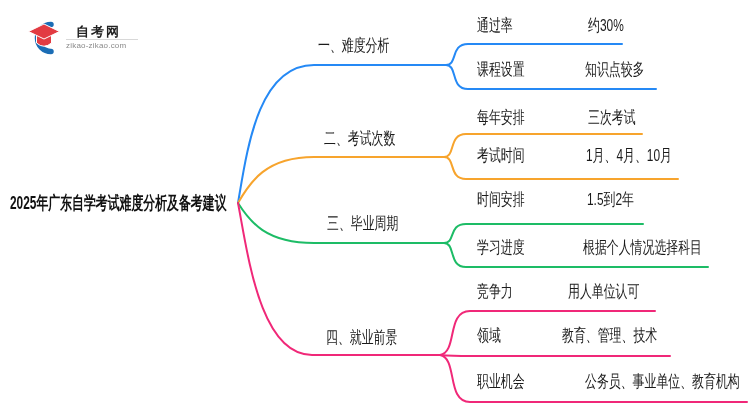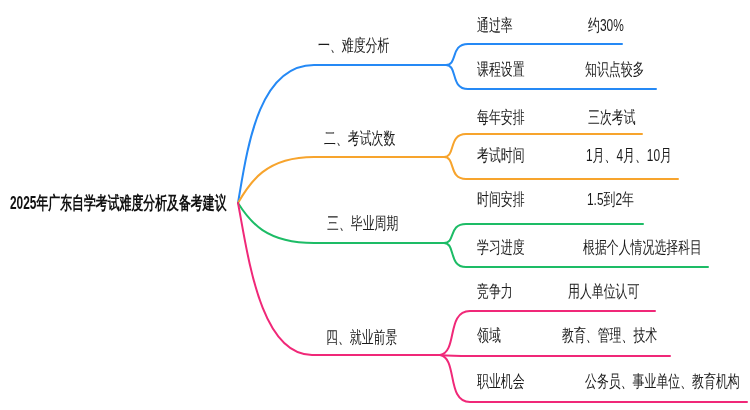--- a/index.html
+++ b/index.html
@@ -45,20 +45,30 @@
       <path d="M 444,243 C 456,243 448,224 466,224 H 643" stroke="#1dbc66"></path>
       <path d="M 444,243 C 456,243 448,267 466,267 H 708" stroke="#1dbc66"></path>
 
       <path d="M 238,203 C 248,255 260,355 312,355 H 440" stroke="#f02878"></path>
       <path d="M 440,355 C 458,352 446,311 470,311 H 655" stroke="#f02878"></path>
       <path d="M 440,355 C 452,356 458,356 470,356 H 670" stroke="#f02878"></path>
       <path d="M 440,355 C 458,358 446,402 470,402 H 747" stroke="#f02878"></path>
     </g>
   </svg>
 
+  <div class="logo">
+    <svg class="icon" viewBox="0 0 36 36">
+      <path d="M 25,4.5 A 13.5,13.5 0 1 0 25,31.5" fill="none" stroke="#1b6db5" stroke-width="5.5" stroke-linecap="round"></path>
+      <path d="M 10.5,14 L 10.5,23 Q 18,29.5 25.5,23 L 25.5,14 Z" fill="#e23b42" stroke="#ffffff" stroke-width="1"></path>
+      <path d="M 18,4 L 33.5,11.5 L 18,19 L 2.5,11.5 Z" fill="#e23b42" stroke="#ffffff" stroke-width="1"></path>
+    </svg>
+    <div class="brand">自考网</div>
+    <div class="rule"></div>
+    <div class="domain">zikao-zikao.com</div>
+  </div>
 
   <div class="root-title">2025年广东自学考试难度分析及备考建议</div>
 
   <div class="txt" style="left:318px;top:37px;">一、难度分析</div>
   <div class="txt" style="left:324px;top:130px;">二、考试次数</div>
   <div class="txt" style="left:327px;top:215px;">三、毕业周期</div>
   <div class="txt" style="left:326px;top:329px;">四、就业前景</div>
 
   <div class="leaf" style="left:477px;top:17px;">
     <span class="lbl">通过率</span>

